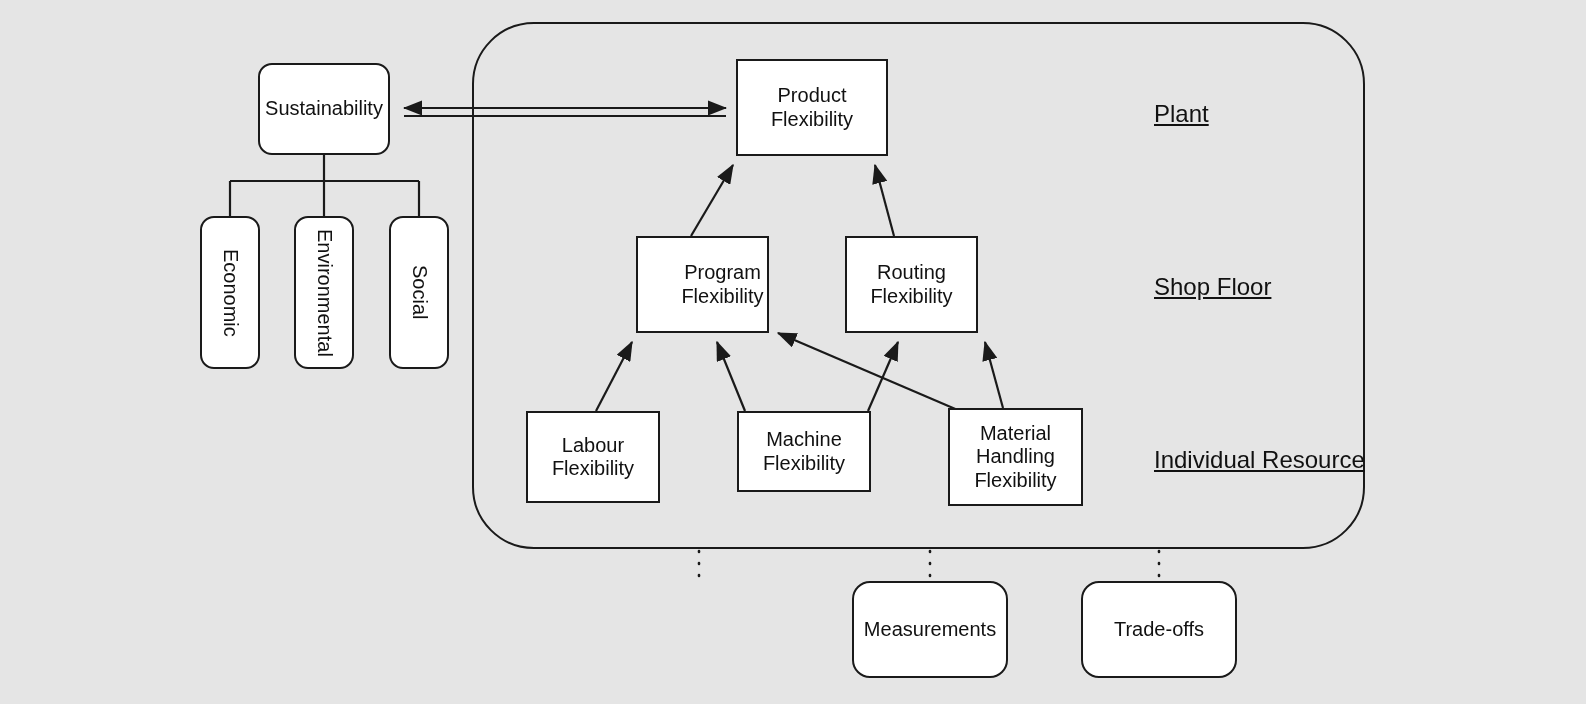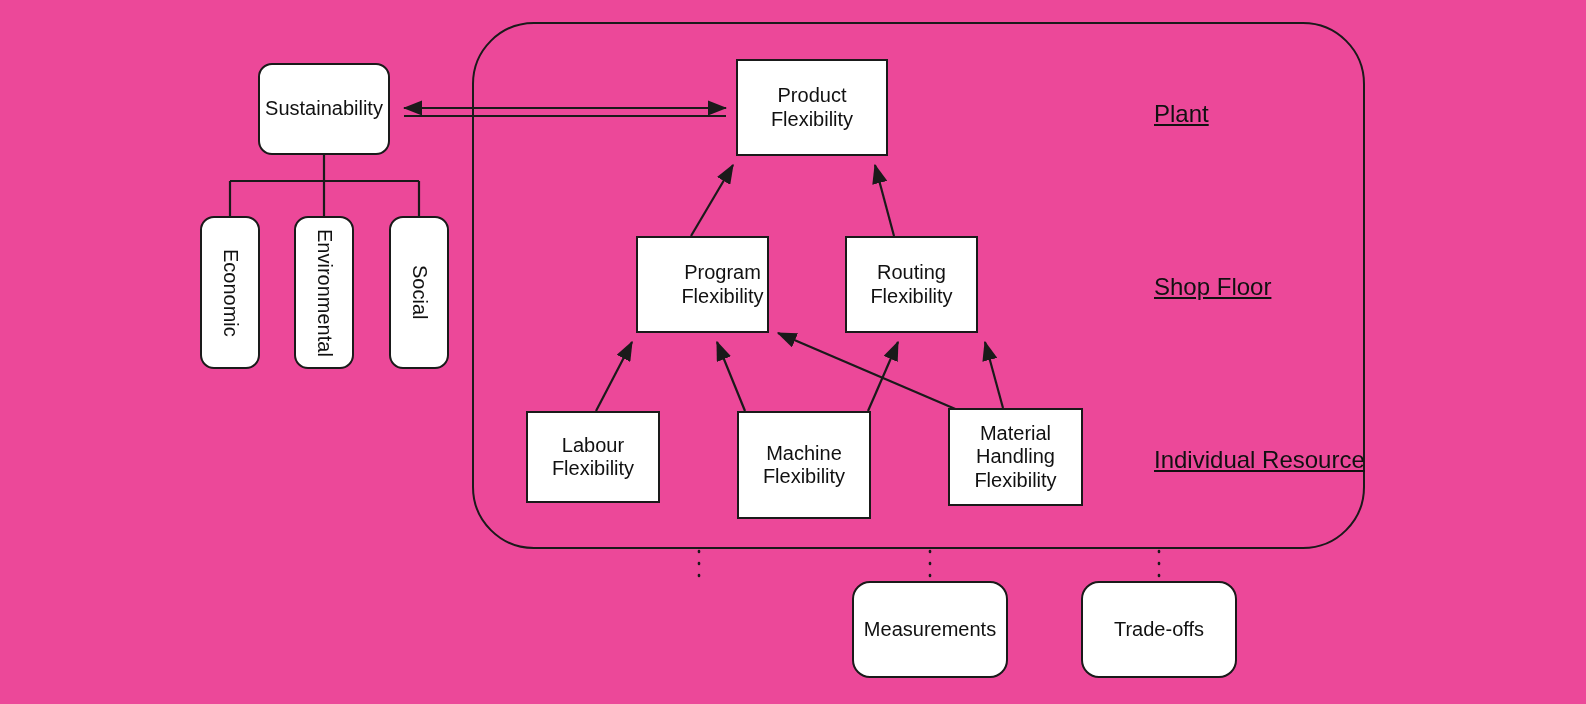--- a/index.html
+++ b/index.html
@@ -10,21 +10,21 @@
   body {
     font-family: "Liberation Sans", sans-serif;
     width: 1586px;
     height: 704px;
     overflow: hidden;
   }
   #stage {
     position: relative;
     width: 1586px;
     height: 704px;
-    background: #ec4899;
+    background: #e5e5e5;
   }
   #edges {
     position: absolute;
     left: 0; top: 0;
     width: 1586px;
     height: 704px;
     pointer-events: none;
   }
   .node {
     position: absolute;
@@ -144,21 +144,21 @@
   <div class="node rect" style="left:845px; top:236px; width:133px; height:97px; font-size:20px;">
     <span class="lbl">Routing
 Flexibility</span>
   </div>
 
   <div class="node rect" style="left:526px; top:411px; width:134px; height:92px; font-size:20px;">
     <span class="lbl">Labour
 Flexibility</span>
   </div>
 
-  <div class="node rect" style="left:737px; top:411px; width:134px; height:108px; font-size:20px;">
+  <div class="node rect" style="left:737px; top:411px; width:134px; height:81px; font-size:20px;">
     <span class="lbl">Machine
 Flexibility</span>
   </div>
 
   <div class="node rect" style="left:948px; top:408px; width:135px; height:98px; font-size:20px;">
     <span class="lbl">Material
 Handling
 Flexibility</span>
   </div>
 

